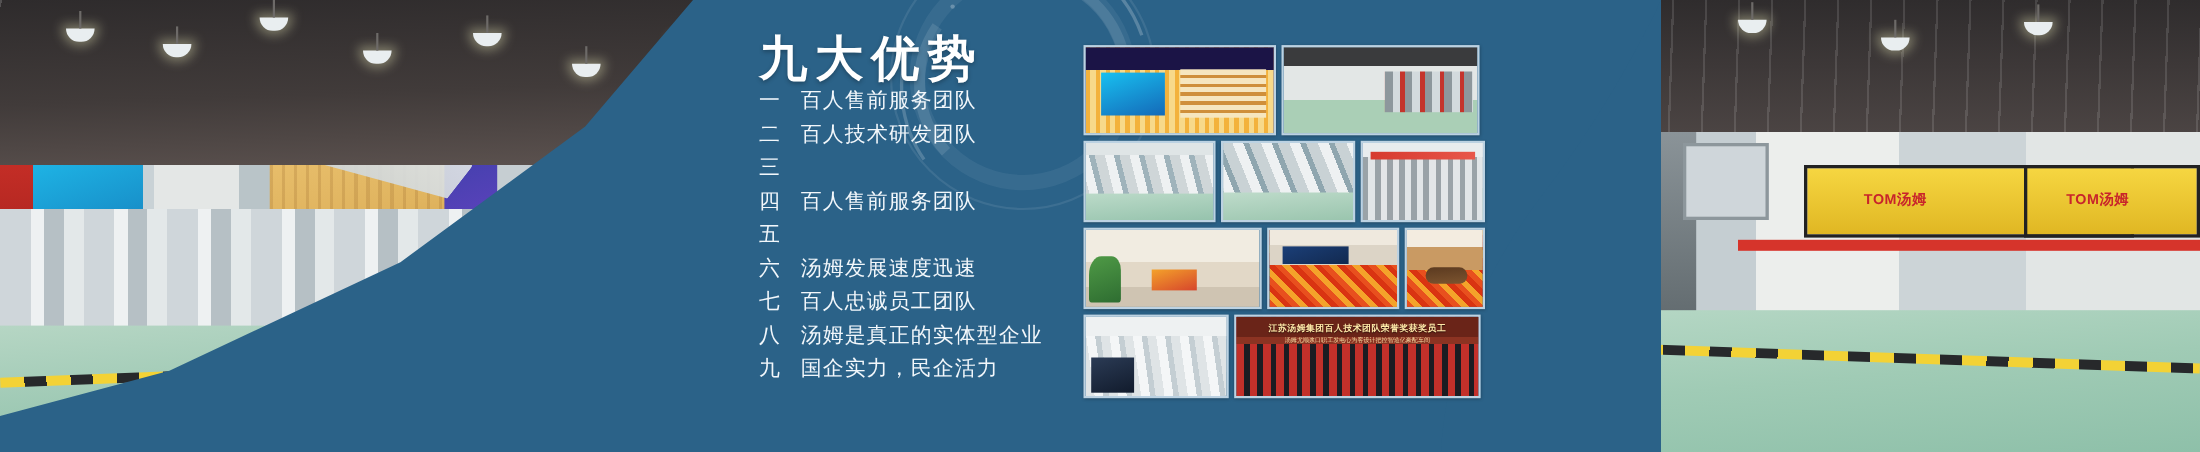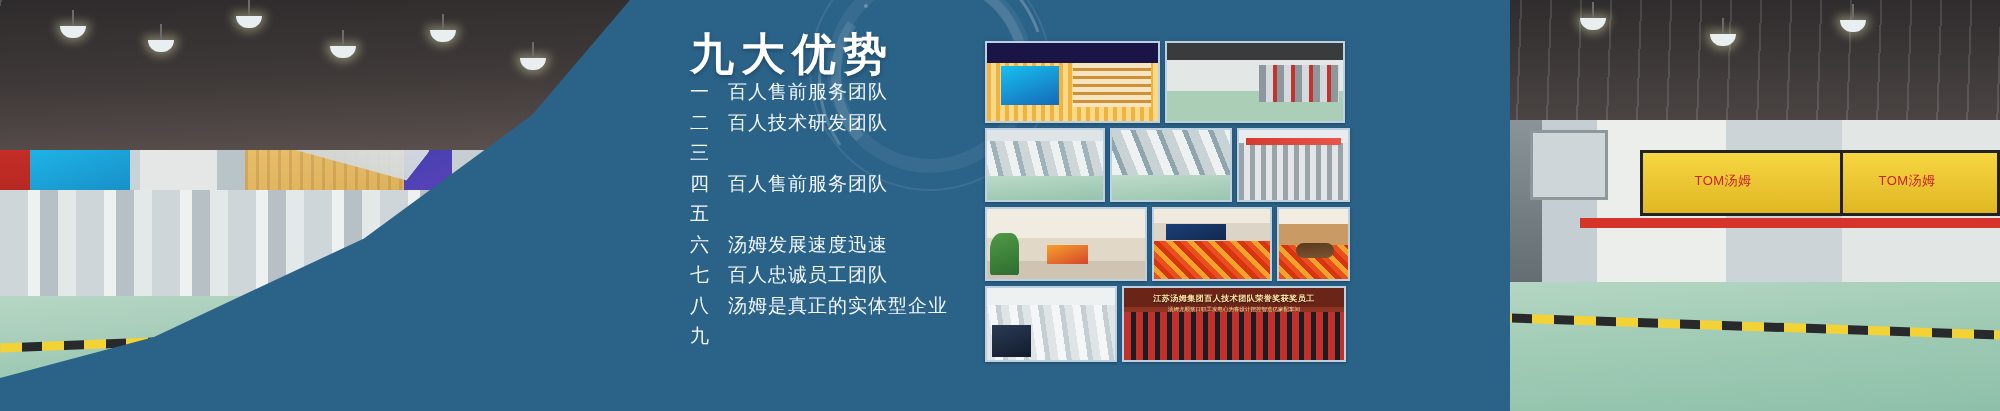--- a/index.html
+++ b/index.html
@@ -129,21 +129,21 @@
     transform:rotate(2deg);
     background:repeating-linear-gradient(90deg,#f3d235 0 22px,#27292b 22px 42px);
   }
   .ph-r-green {
     position:absolute; left:0; top:30px; width:190px; height:270px;
     background:linear-gradient(175deg,#7fbf8a,#4f9a63);
     opacity:.55;
   }
   .ph-r-brandA, .ph-r-brandB {
     position:absolute; top:172px; height:18px;
-    color:#c8242b; font-size:13px; font-weight:normal; letter-spacing:.5px;
+    color:#c8242b; font-size:13px; font-weight:bold; letter-spacing:.5px;
     font-family:"Liberation Sans",sans-serif;
     display:flex; align-items:center; justify-content:center;
   }
   .ph-r-brandA { left:388px; width:110px; }
   .ph-r-brandB { left:572px; width:110px; }
   .blue-panel-main {
     position:absolute; left:630px; top:0; width:880px; height:411px;
     background:#2b6288;
   }
   .blue-left-wedge {
@@ -422,20 +422,21 @@
       <li class="adv-item">
         <span class="adv-num">七</span>
         <span class="adv-text">百人忠诚员工团队</span>
       </li>
       <li class="adv-item">
         <span class="adv-num">八</span>
         <span class="adv-text">汤姆是真正的实体型企业</span>
       </li>
       <li class="adv-item">
         <span class="adv-num">九</span>
+        <span class="adv-text">国企实力，民企活力</span>
       </li>
     </ul>
   </div>
 
   <div class="collage">
     <div class="crow r1">
       <div class="cell" style="width:175px">
           <div class="art-showroom"></div>
         </div>
       <div class="cell" style="width:180px">

